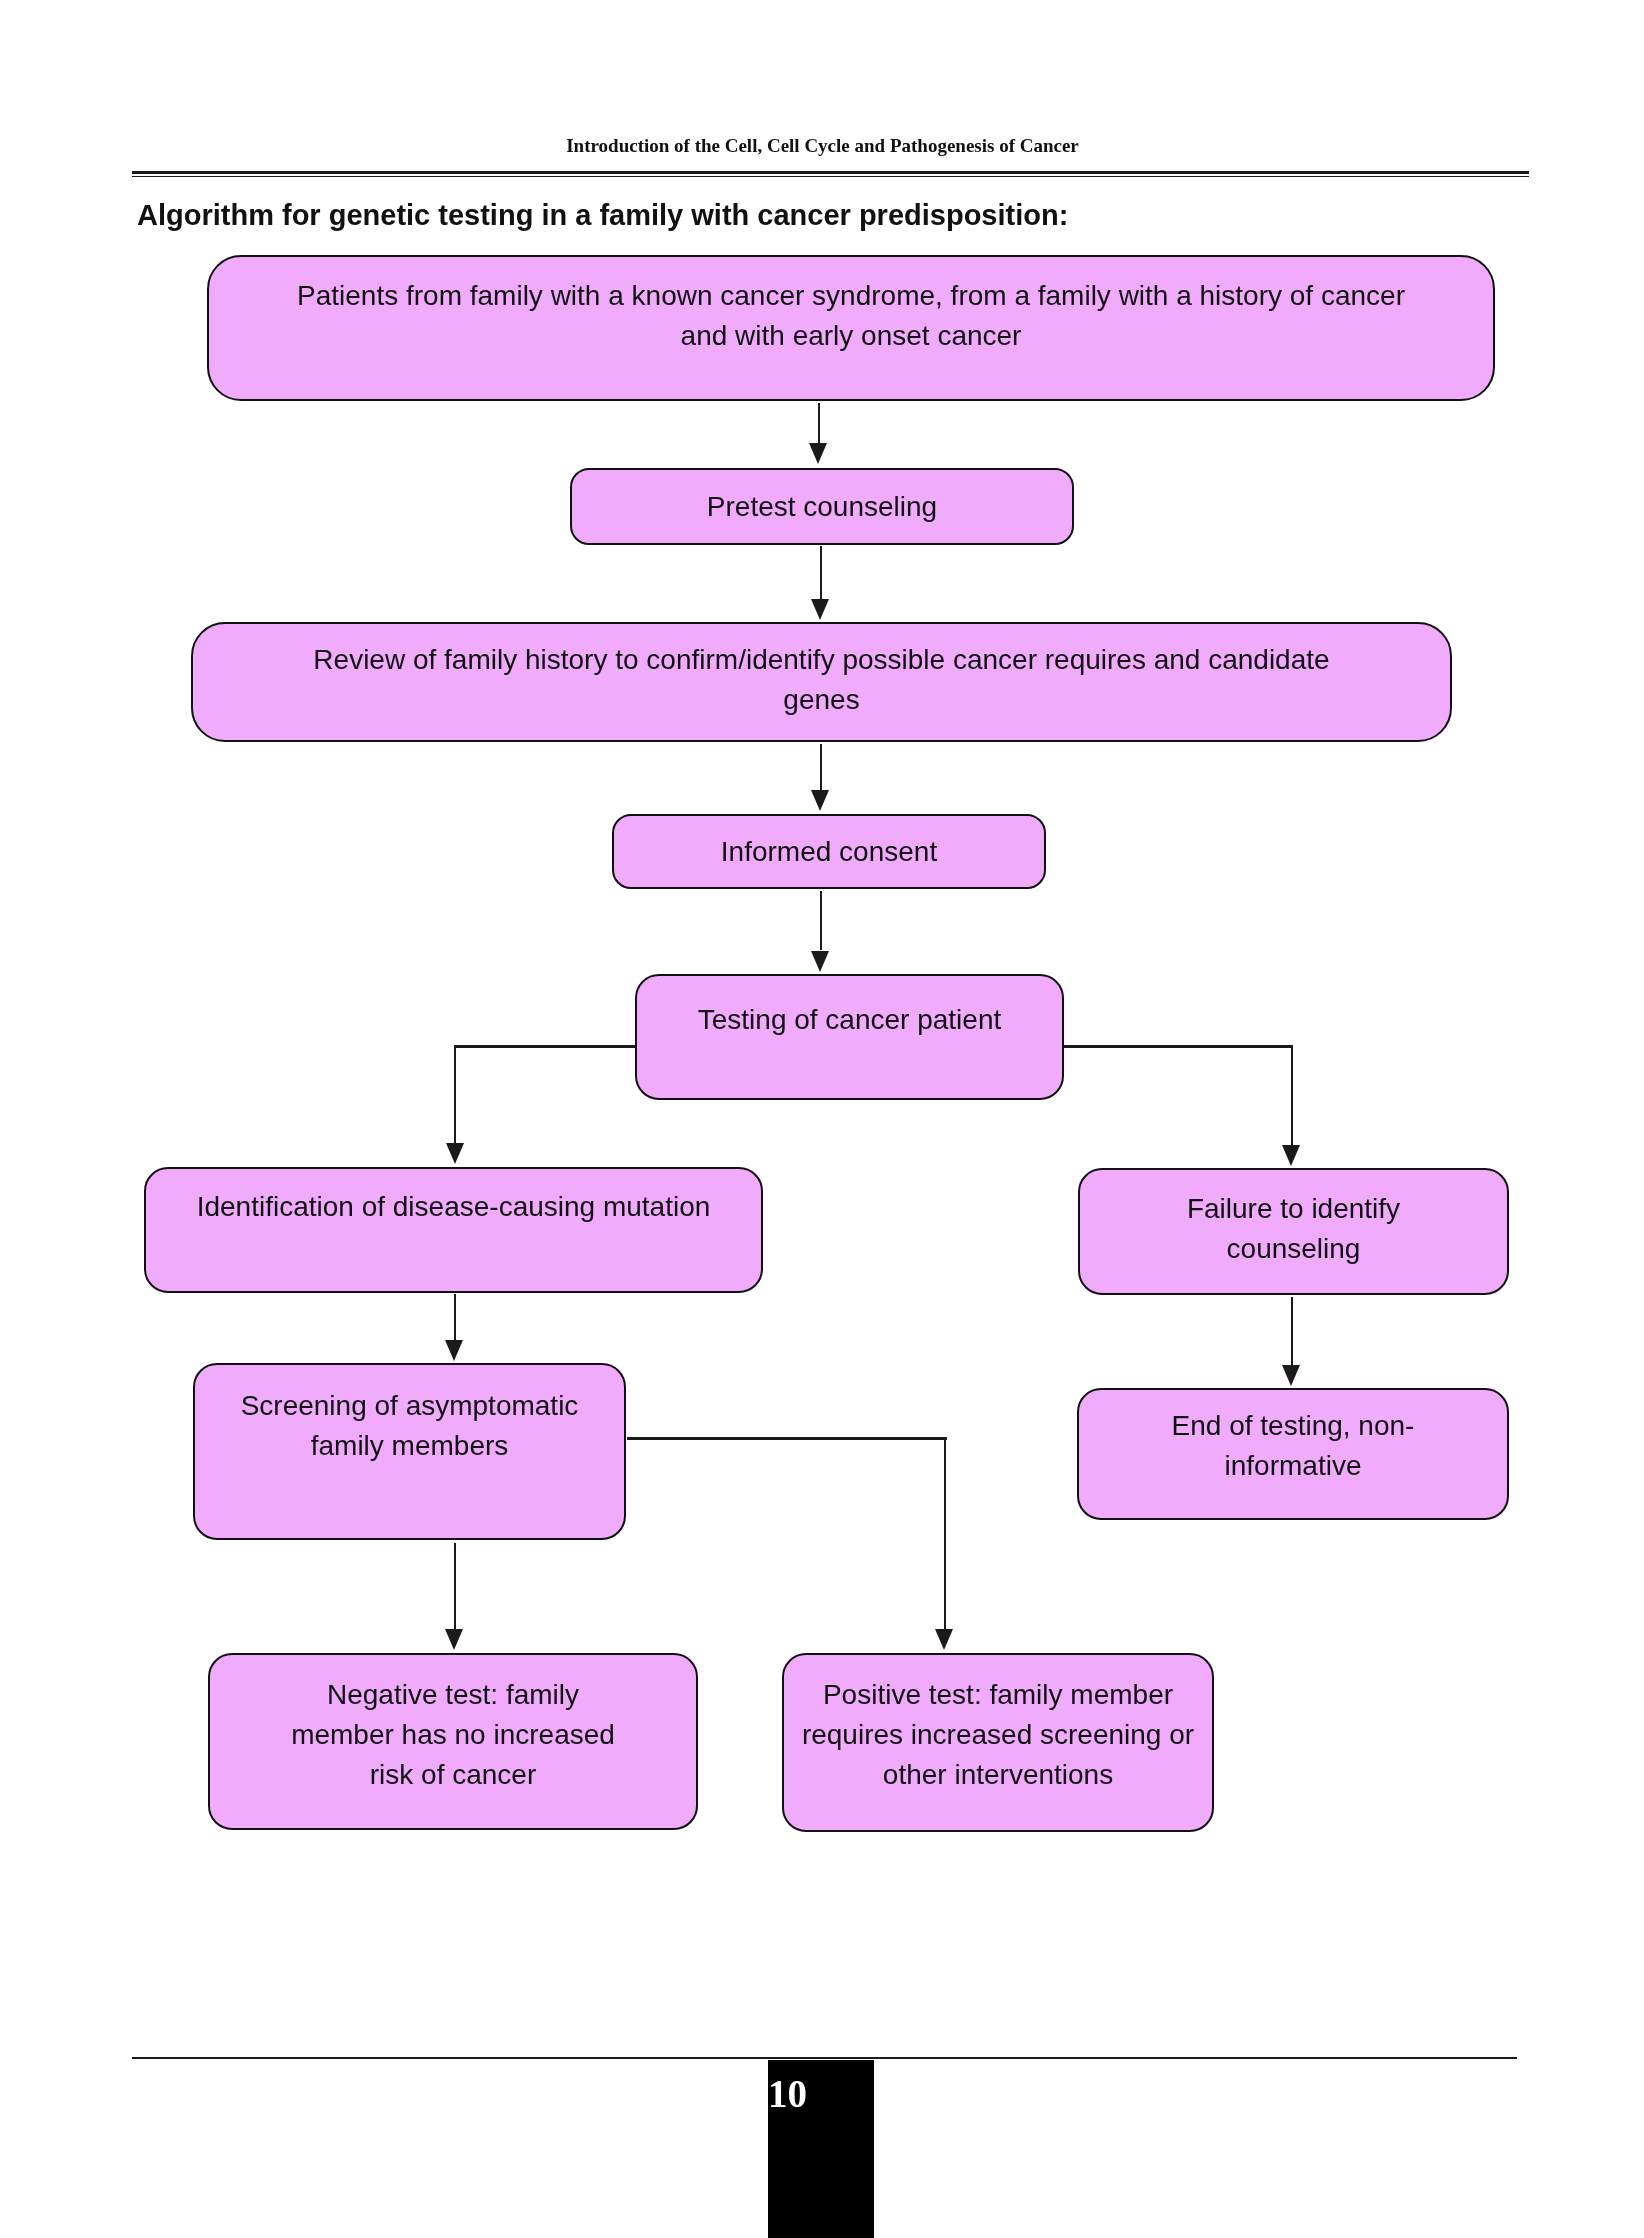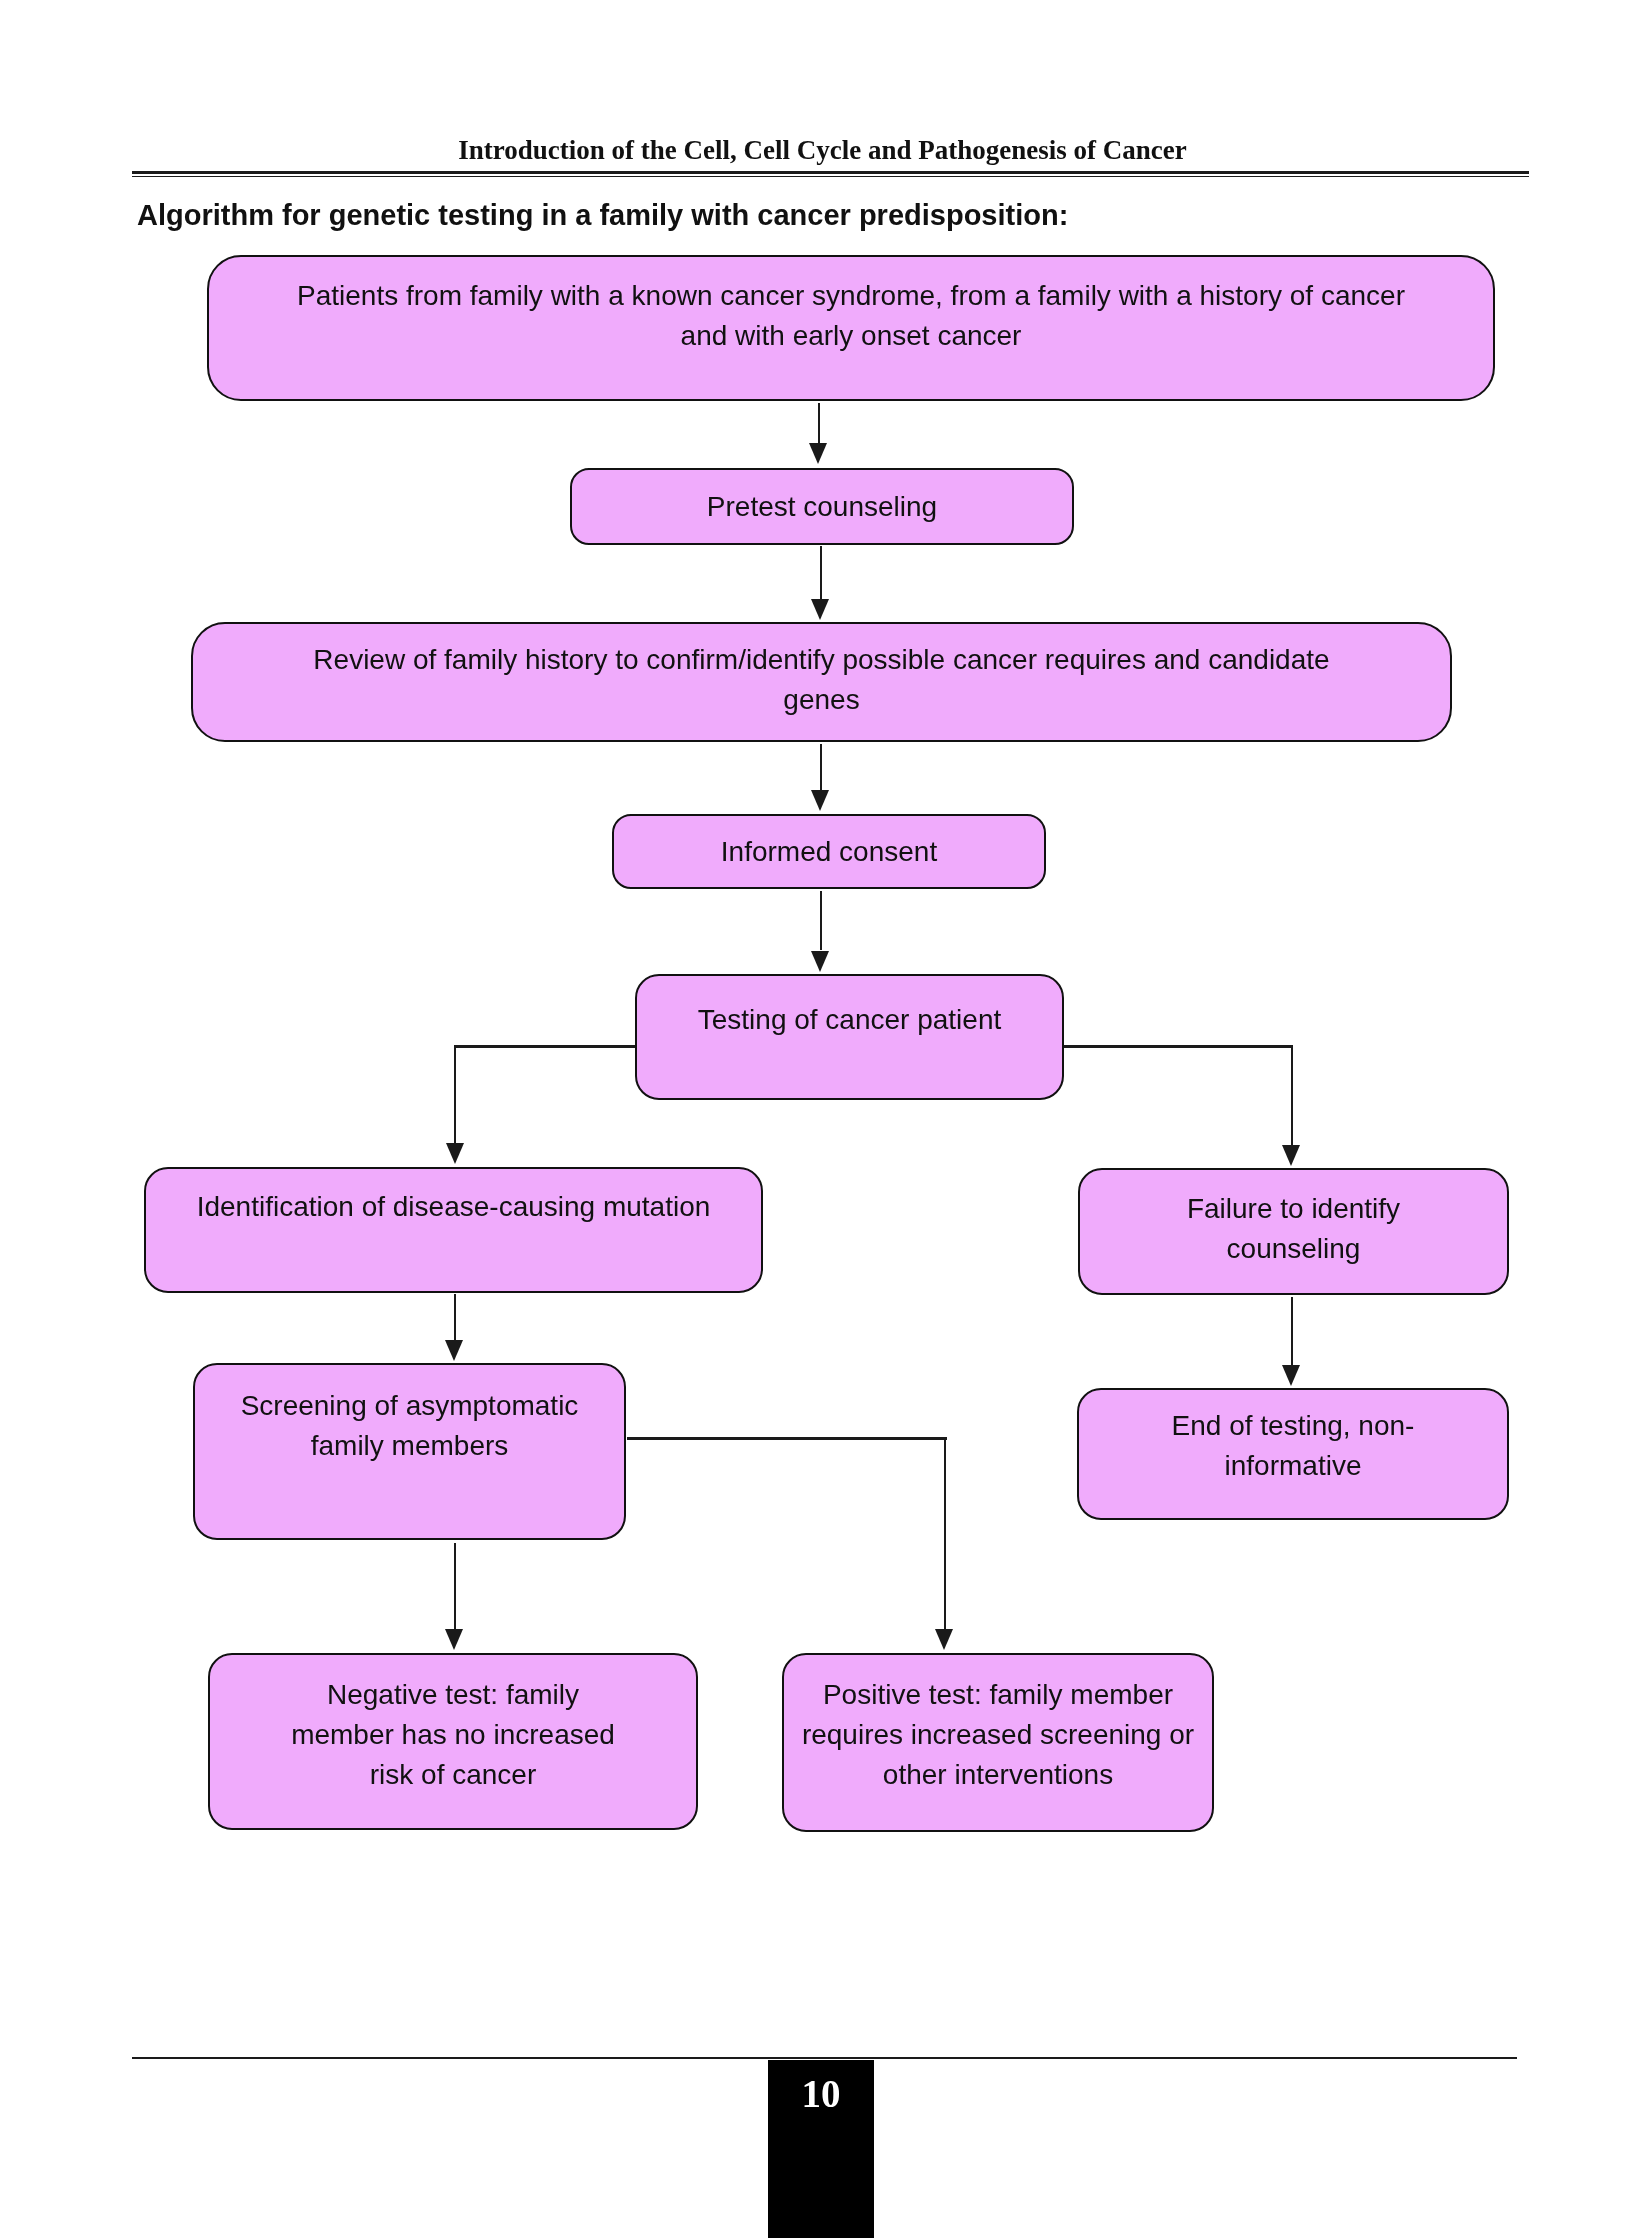--- a/index.html
+++ b/index.html
@@ -1,28 +1,28 @@
 <!DOCTYPE html>
 <html style="font-size:13px"><head>
 <meta charset="utf-8">
 <style>
   html,body{margin:0;padding:0;background:#ffffff;}
   #page{position:relative;width:1644px;height:2239px;background:#ffffff;overflow:hidden;
         font-family:"Liberation Sans",sans-serif;color:#111111;}
 
   
   .running-header{position:absolute;left:128px;top:135px;width:1389px;text-align:center;
-        font-family:"Liberation Serif",serif;font-weight:bold;font-size:27px;letter-spacing:0px;}
+        font-family:"Liberation Serif",serif;font-weight:bold;font-size:19px;letter-spacing:0px;}
   .header-rule{position:absolute;left:132px;top:171px;width:1397px;height:1.6px;
         border-top:3.2px solid #1a1a1a;border-bottom:1.6px solid #1a1a1a;}
   .section-heading{position:absolute;left:137px;top:199px;width:1365px;
         font-weight:bold;font-size:29px;letter-spacing:0px;}
   .footer-rule{position:absolute;left:132px;top:2057px;width:1385px;height:2.4px;background:#1a1a1a;}
   .page-tab{position:absolute;left:768px;top:2060px;width:106px;height:179px;background:#000000;
-        text-align:center;}
+        text-align:left;}
   .page-tab .num{display:inline-block;margin-top:11.2px;color:#ffffff;
         font-family:"Liberation Serif",serif;font-weight:bold;font-size:39px;}
 
   
   .node{position:absolute;box-sizing:border-box;border:2.4px solid #111111;border-radius:24px;
         background:#f0abfc;display:flex;flex-direction:column;align-items:center;
         font-size:28px;line-height:40px;}
   .node .tline{white-space:nowrap;text-align:center;}
   .top-align{justify-content:flex-start;padding-top:19px;}
   .center-align{justify-content:center;}

